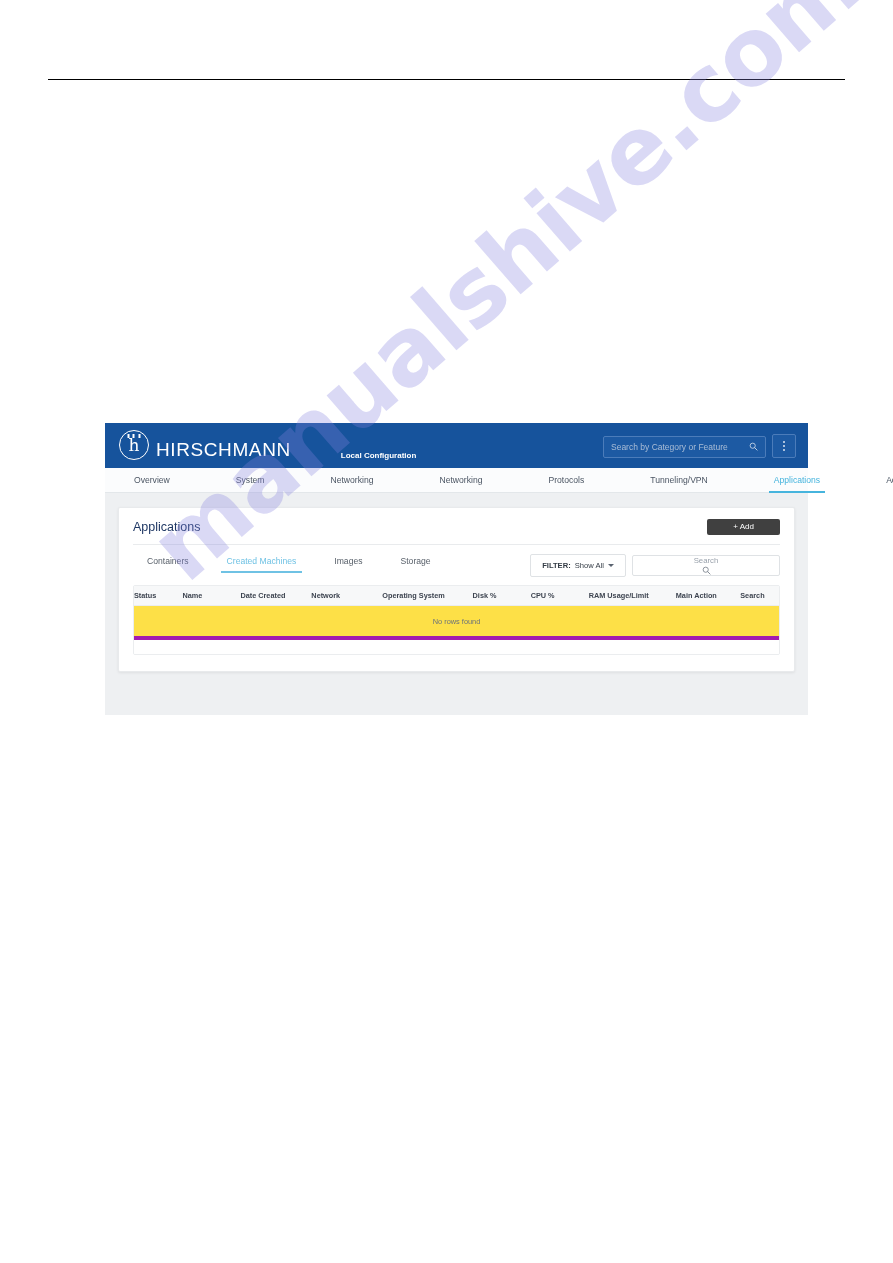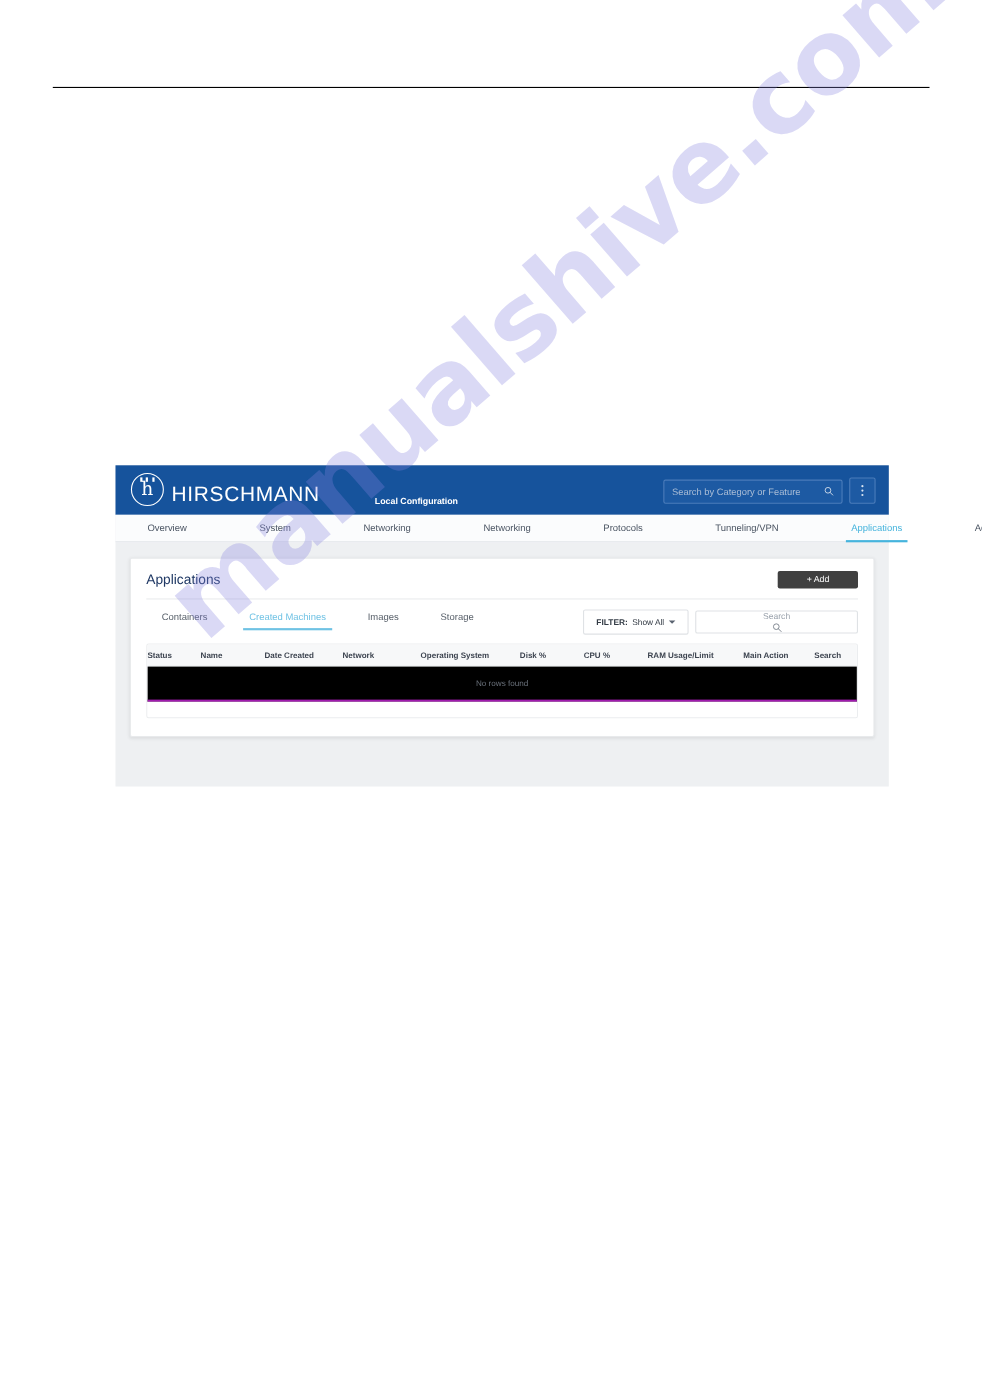--- a/index.html
+++ b/index.html
@@ -350,22 +350,22 @@
     font-size: 7.3px;
     color: #3d4450;
     font-weight: 600;
     white-space: nowrap;
   }
   .tbody-empty {
     height: 30px;
     display: flex;
     align-items: center;
     justify-content: center;
-    background: #000000;
-    border-bottom: 2px solid #a21caf;
+    background: #fde047;
+    border-bottom: 4px solid #a21caf;
   }
   .empty-text {
     font-size: 7.4px;
     color: #6a717b;
   }
   .tbody-pad {
     height: 14px;
     background: #ffffff;
   }
 </style>

